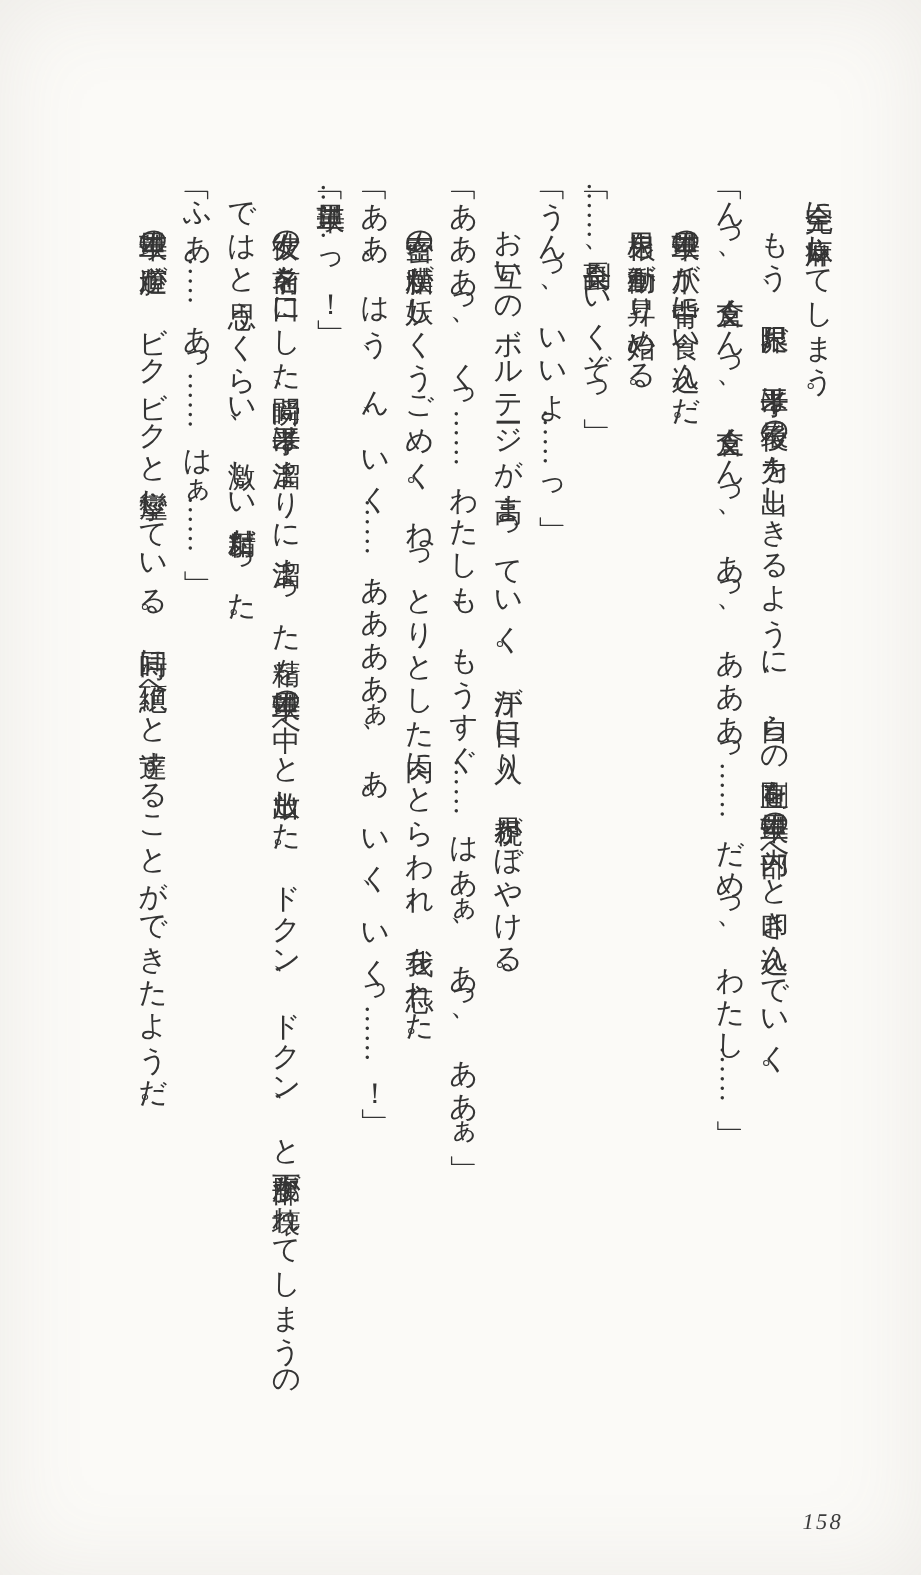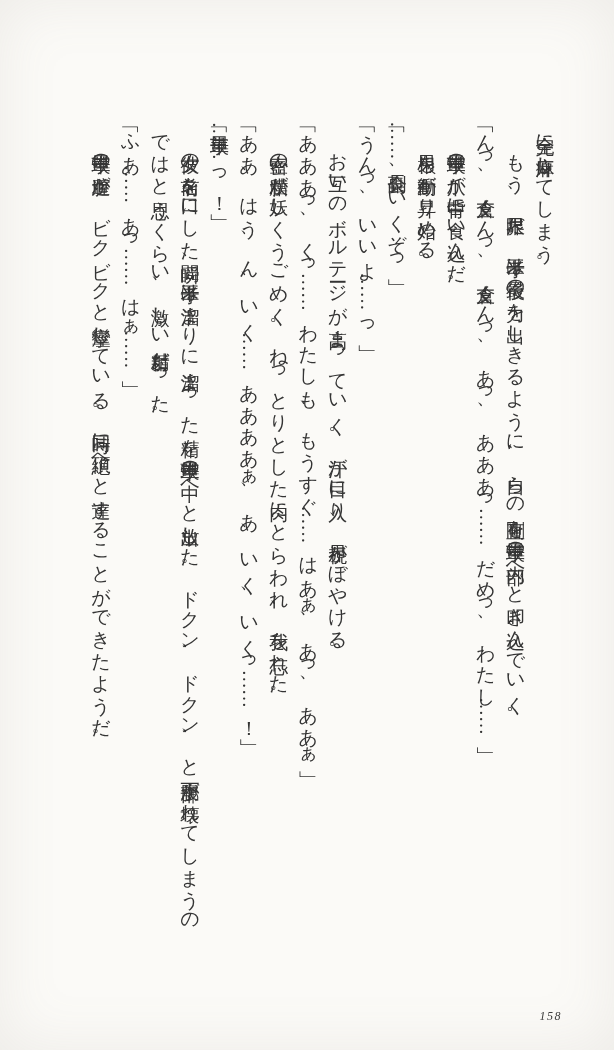--- a/index.html
+++ b/index.html
@@ -36,21 +36,21 @@
     padding: 0;
     font-kerning: none;
   }
   .text-block p.indent {
     text-indent: 1em;
   }
   .page-number {
     position: absolute;
     right: 52px;
     bottom: 26px;
-    font-size: 12px;
+    font-size: 15px;
     font-style: italic;
     letter-spacing: 1.5px;
     color: #3c3c3c;
     margin-left: 12px;
   }
 </style>
 </head>
 <body>
 
 <div class="page" style="background: rgb(251, 250, 247);">

